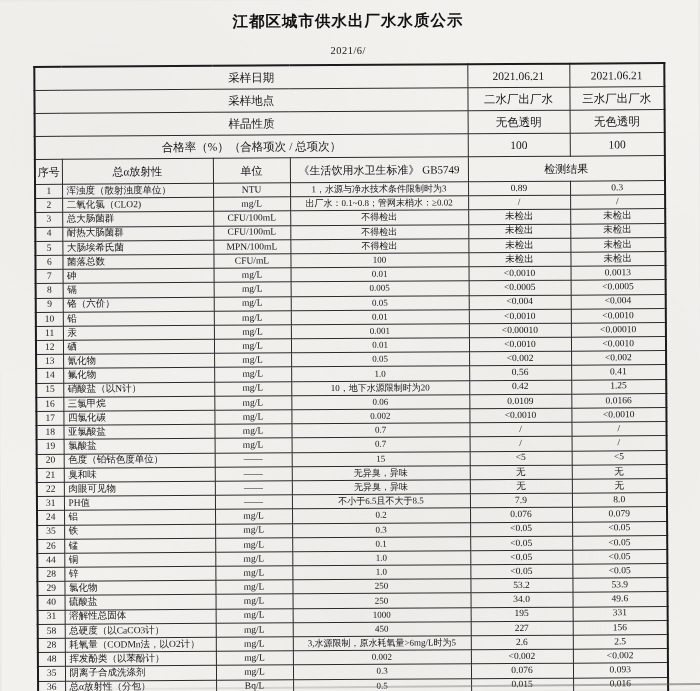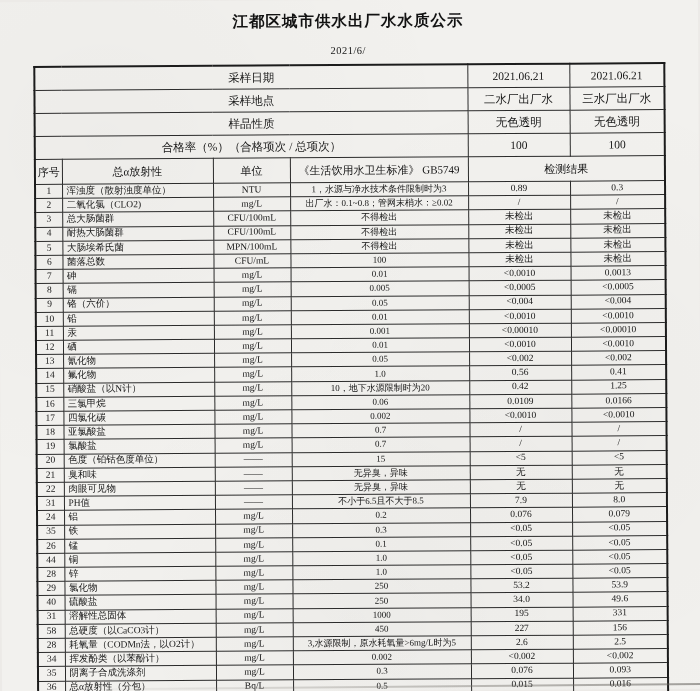--- a/index.html
+++ b/index.html
@@ -358,21 +358,21 @@
         </tr>
         <tr>
           <td class="c-no">28</td>
           <td class="c-item">耗氧量（CODMn法，以O2计）</td>
           <td class="c-unit">mg/L</td>
           <td class="c-std">3,水源限制，原水耗氧量&gt;6mg/L时为5</td>
           <td class="c-res">2.6</td>
           <td class="c-res">2.5</td>
         </tr>
         <tr>
-          <td class="c-no">34</td>
+          <td class="c-no">48</td>
           <td class="c-item">挥发酚类（以苯酚计）</td>
           <td class="c-unit">mg/L</td>
           <td class="c-std">0.002</td>
           <td class="c-res">&lt;0.002</td>
           <td class="c-res">&lt;0.002</td>
         </tr>
         <tr>
           <td class="c-no">35</td>
           <td class="c-item">阴离子合成洗涤剂</td>
           <td class="c-unit">mg/L</td>

